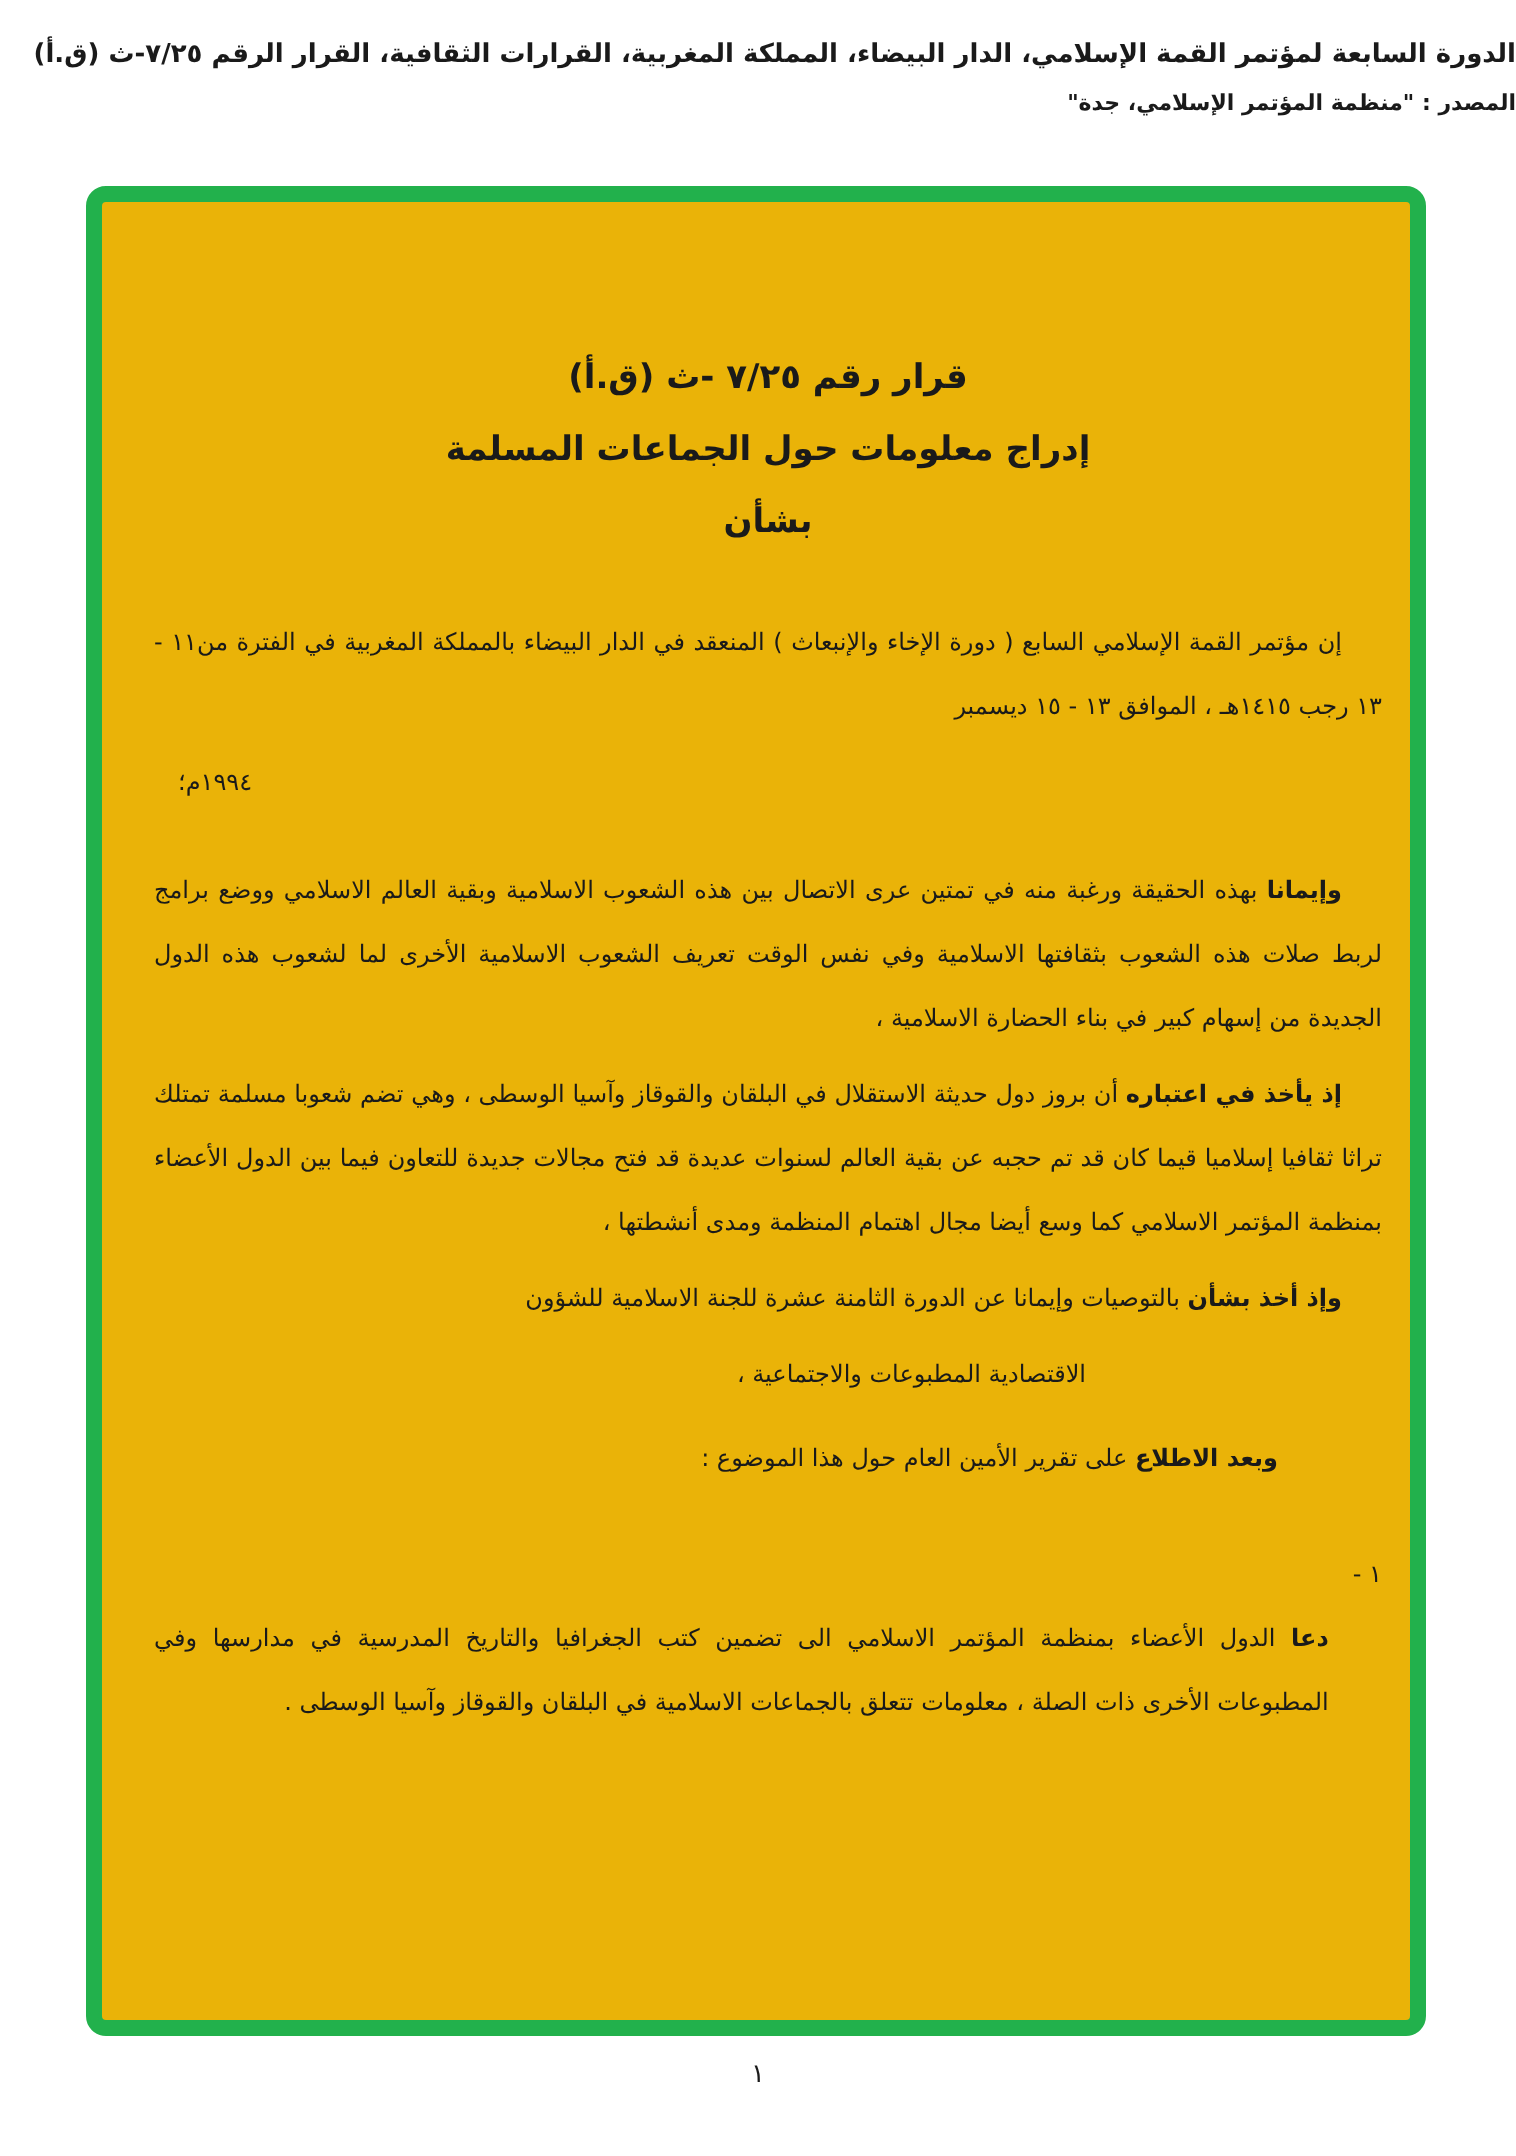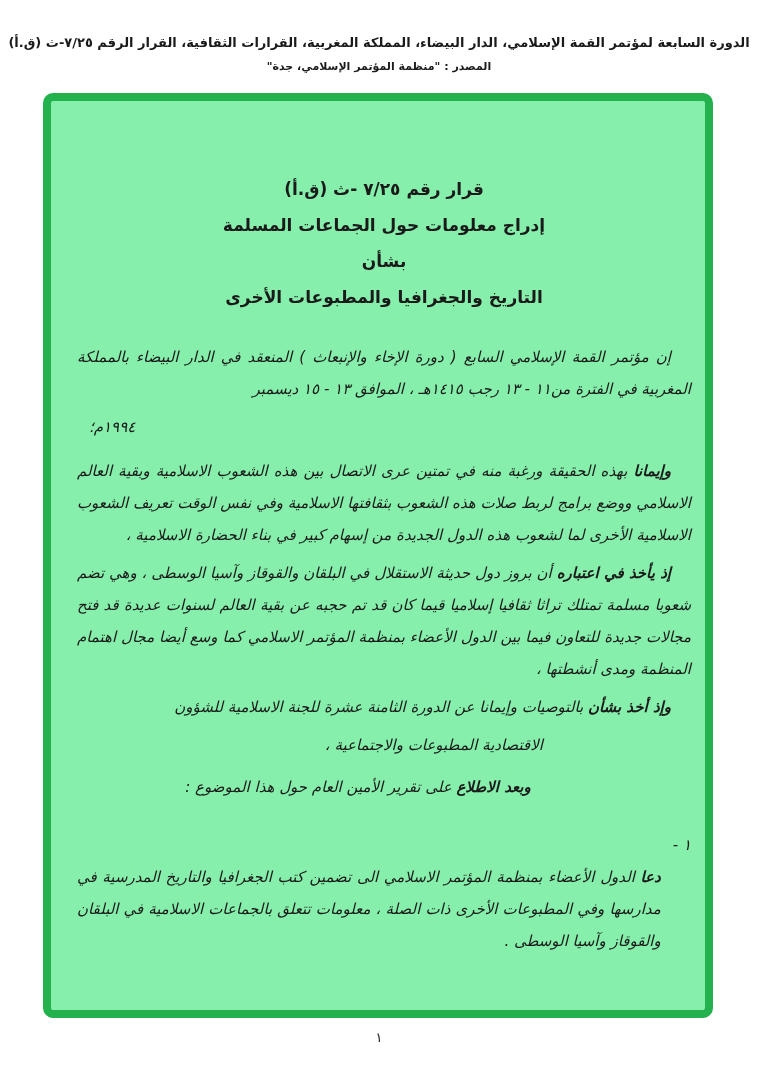--- a/index.html
+++ b/index.html
@@ -5,47 +5,47 @@
   html,body { margin:0; padding:0; }
   body {
     width:758px; height:1078px;
     background:#ffffff;
     font-family:"DejaVu Sans", sans-serif;
     color:#1a1a1a;
     position:relative;
     overflow:hidden;
   }
   .doc-header {
-    position:absolute; top:35px; left:0; right:0;
-    text-align:center; direction:rtl;
+    position:absolute; top:20px; left:0; right:0;
+    text-align:right; direction:rtl;
   }
   .doc-header .h1 { font-size:13px; font-weight:bold; letter-spacing:0; }
   .doc-header .h2 { font-size:11px; font-weight:bold; margin-top:10px; }
 
   .frame {
     position:absolute; left:43px; top:93px;
     width:670px; height:925px;
     box-sizing:border-box;
     border:8px solid #22b14c;
     border-radius:10px;
     padding:70px 14px 0 26px;
     direction:rtl;
-    background:#86efac;
+    background:#eab308;
   }
 
   .title-block { text-align:center; margin-bottom:26px; }
   .title-block div { font-weight:bold; font-size:17px; line-height:36px; }
 
-  .body-text { font-size:15px; line-height:32px;font-style:italic; }
+  .body-text { font-size:12px; line-height:32px; }
   .para { margin:0 0 6px 0; text-align:justify; }
   .para.indent { text-indent:20px; }
   .para b { font-weight:bold; }
-  .date-line { text-align:left; padding-left:12px; line-height:32px; margin:0 0 12px 0; }
+  .date-line { text-align:left; padding-left:12px; line-height:32px; margin:0 0 22px 0; }
   .cont-line { padding-right:148px; line-height:32px; margin:0 0 8px 0; text-align:right; }
-  .para.closing { text-indent:52px; text-align:center; margin:10px 0 26px 0; }
+  .para.closing { text-indent:52px; text-align:right; margin:10px 0 26px 0; }
 
   .item { display:flex; gap:12px; margin-top:14px; }
   .item .num { white-space:nowrap; line-height:32px; }
   .item .itext { flex:1; text-align:justify; line-height:32px;margin-top:32px; }
 
   .pnum {
     position:absolute; top:1030px; left:0; right:0;
     text-align:center; font-size:13px;
   }
 </style>
@@ -58,21 +58,20 @@
     <div class="h1">الدورة السابعة لمؤتمر القمة الإسلامي، الدار البيضاء، المملكة المغربية، القرارات الثقافية، القرار الرقم ٧/٢٥-ث (ق.أ)</div>
     <div class="h2">المصدر : "منظمة المؤتمر الإسلامي، جدة"</div>
   </div>
 
   <div class="frame">
 
     <div class="title-block">
       <div>قرار رقم ٧/٢٥ -ث (ق.أ)</div>
       <div>إدراج معلومات حول الجماعات المسلمة</div>
       <div>بشأن</div>
-      <div>التاريخ والجغرافيا والمطبوعات الأخرى</div>
     </div>
 
     <div class="body-text">
 
       <p class="para indent"><span>إن مؤتمر القمة الإسلامي السابع ( دورة الإخاء والإنبعاث ) المنعقد في الدار البيضاء بالمملكة المغربية في الفترة من١١ - ١٣ رجب ١٤١٥هـ ، الموافق ١٣ - ١٥ ديسمبر</span></p>
       <div class="date-line">١٩٩٤م؛</div>
 
       <p class="para indent"><b>وإيمانا</b> <span>بهذه الحقيقة ورغبة منه في تمتين عرى الاتصال بين هذه الشعوب الاسلامية وبقية العالم الاسلامي ووضع برامج لربط صلات هذه الشعوب بثقافتها الاسلامية وفي نفس الوقت تعريف الشعوب الاسلامية الأخرى لما لشعوب هذه الدول الجديدة من إسهام كبير في بناء الحضارة الاسلامية ،</span></p>
 
       <p class="para indent"><b>إذ يأخذ في اعتباره</b> <span>أن بروز دول حديثة الاستقلال في البلقان والقوقاز وآسيا الوسطى ، وهي تضم شعوبا مسلمة تمتلك تراثا ثقافيا إسلاميا قيما كان قد تم حجبه عن بقية العالم لسنوات عديدة قد فتح مجالات جديدة للتعاون فيما بين الدول الأعضاء بمنظمة المؤتمر الاسلامي كما وسع أيضا مجال اهتمام المنظمة ومدى أنشطتها ،</span></p>

